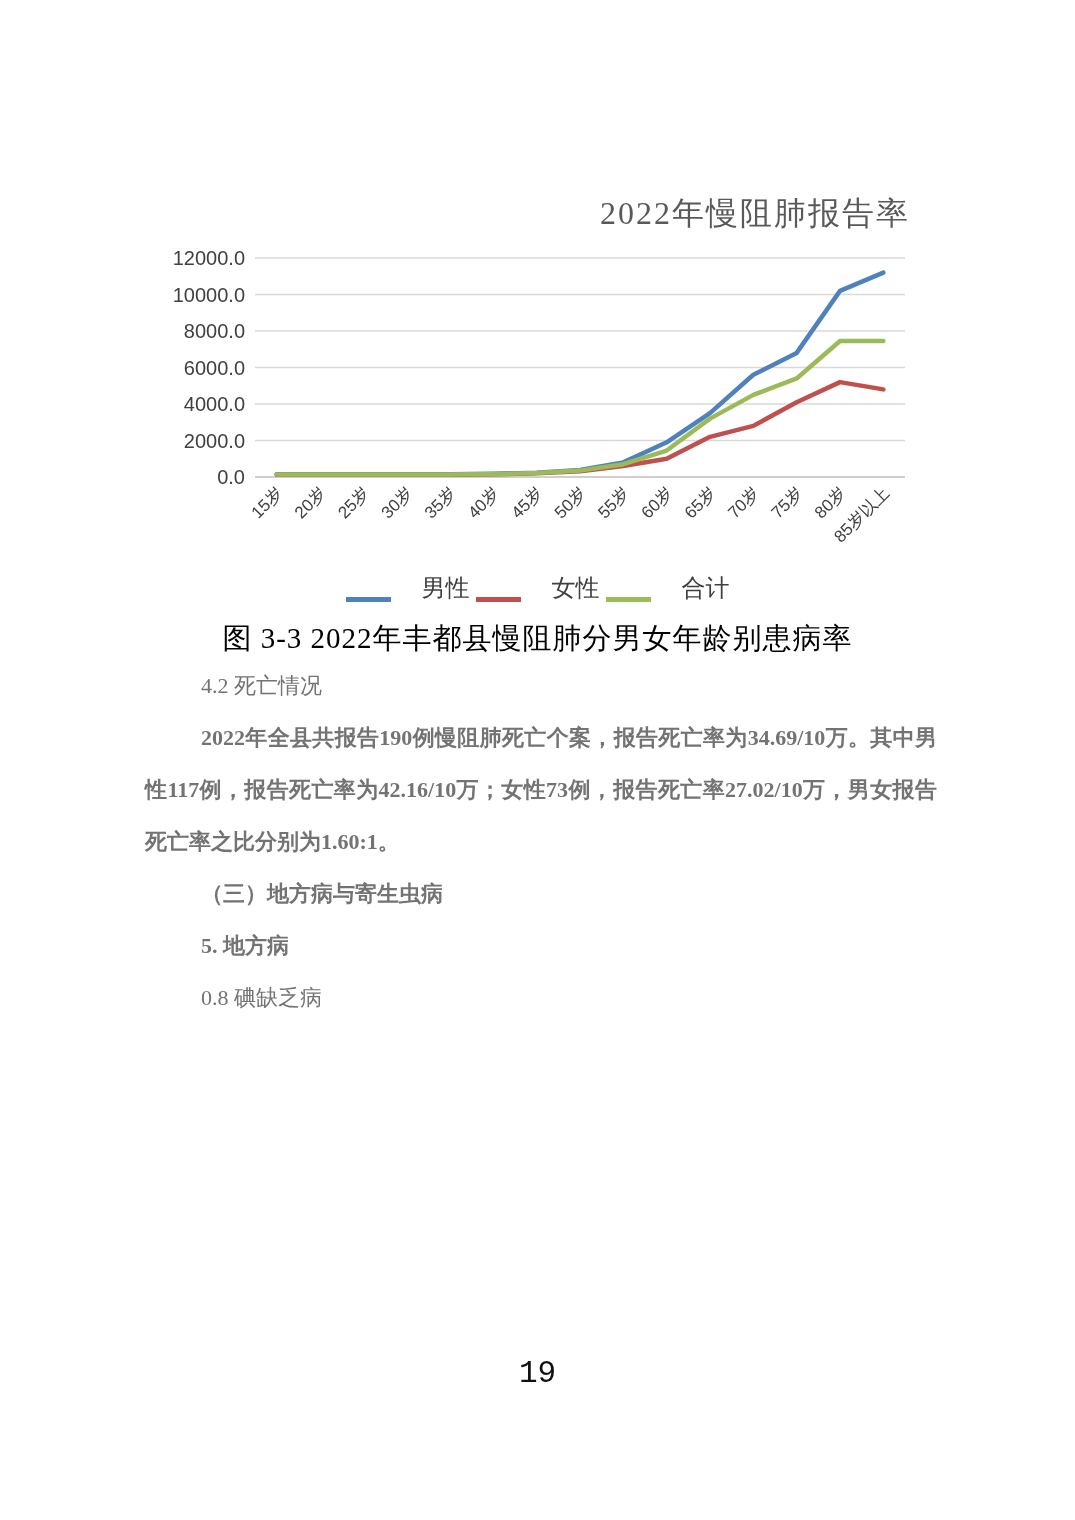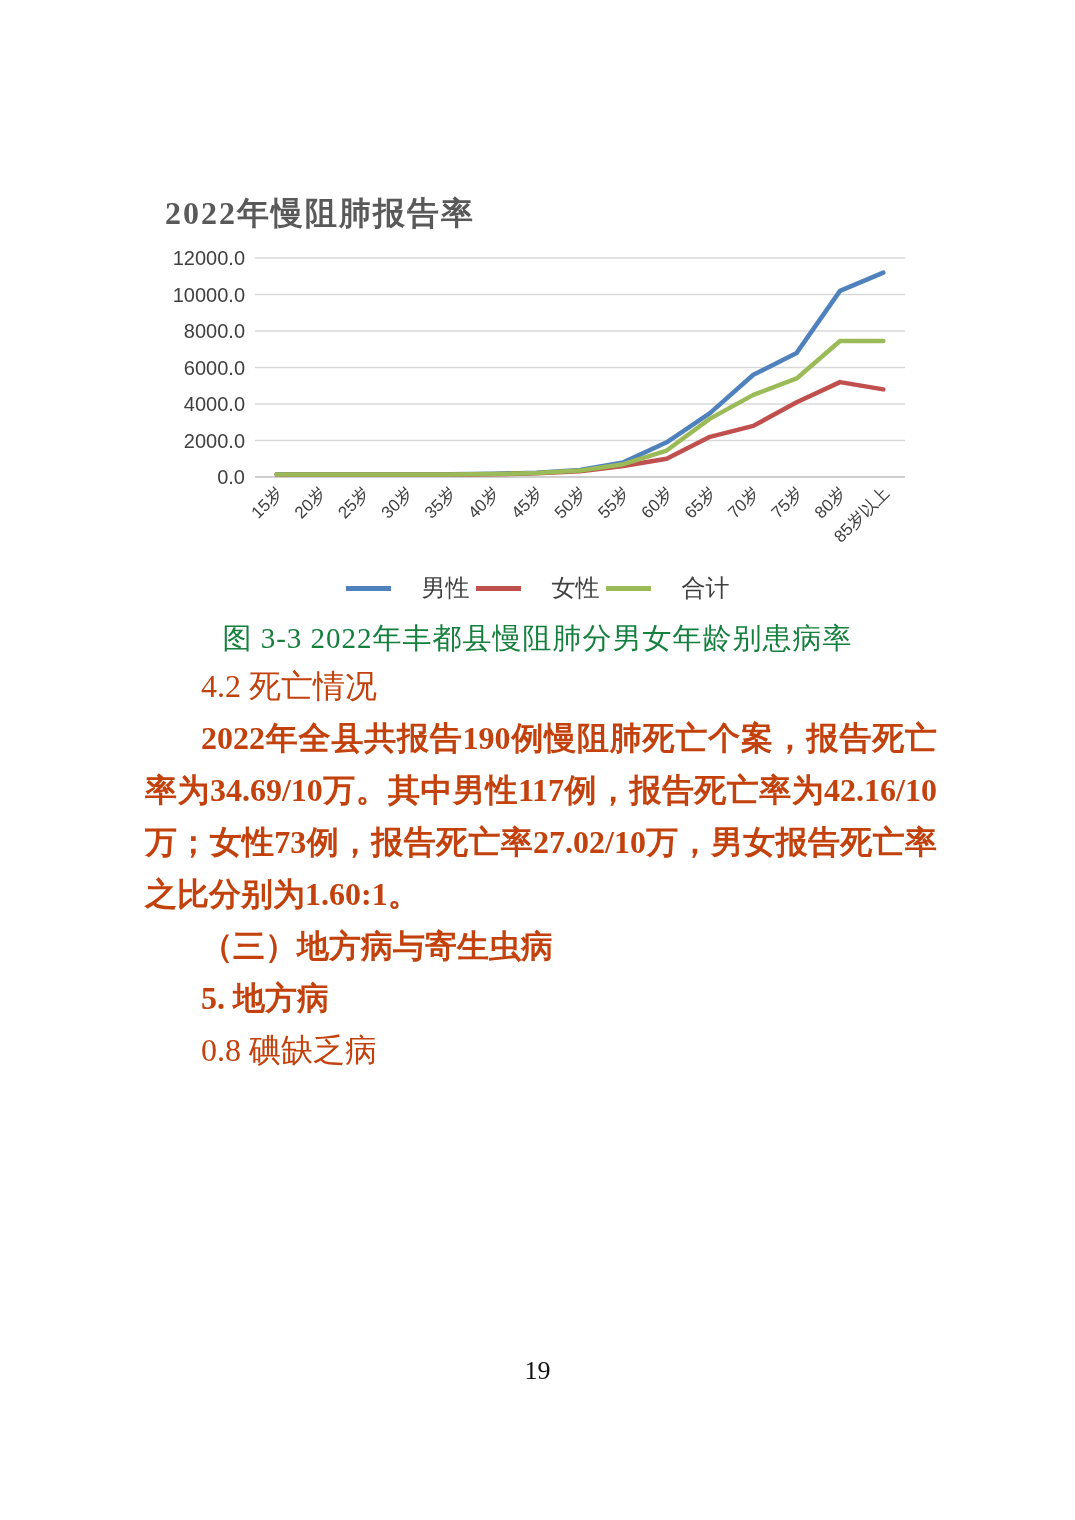--- a/index.html
+++ b/index.html
@@ -3,43 +3,43 @@
 <meta charset="utf-8">
 <style>
   html,body{margin:0;padding:0;background:#ffffff;}
   .page{
     width:1075px;height:1520px;position:relative;background:#ffffff;
     font-family:"Liberation Serif","DejaVu Serif",serif;color:#1a1a1a;overflow:hidden;
   }
   
   .chart-block{width:745px;margin:0 auto;padding-top:194px;}
   .chart-title{
-    text-align:left;font-size:32px;color:#595959;letter-spacing:2px;
-    margin:0 0 12px 0;line-height:38px;font-weight:bold;
+    text-align:right;font-size:32px;color:#595959;letter-spacing:2px;
+    margin:0 0 12px 0;line-height:38px;
   }
   .chart-svg{display:block;}
   .legend-row{display:flex;justify-content:center;align-items:center;gap:6px;margin-top:0;}
-  .legend-item{display:flex;align-items:center;gap:27px;}
+  .legend-item{display:flex;align-items:flex-end;gap:27px;}
   .legend-swatch{width:45px;height:5px;margin-right:4px;background:#888;}
   .legend-label{font-size:24px;color:#3f3f3f;line-height:28px;}
   
   .fig-caption{
     text-align:center;font-size:29px;margin-top:14px;line-height:44px;
-    letter-spacing:1px;color:#15803d;
+    letter-spacing:1px;color:#000000;
   }
   .content{
-    margin:0 138px 0 145px;font-size:32px;line-height:52px;
-    text-align:justify;color:#c2410c;
+    margin:0 138px 0 145px;font-size:22px;line-height:52px;
+    text-align:justify;color:#737373;
   }
   .tline{text-indent:56px;}
   .para{text-indent:56px;margin:0;font-weight:bold;}
   .bold{font-weight:bold;}
   .page-number{
     position:absolute;top:1356px;left:0;width:100%;text-align:center;
-    font-size:26px;color:#111;
+    font-size:31px;color:#111;font-family:Liberation Mono, monospace;
   }
 </style>
 </head>
 <body>
 
 <div class="page">
 
   <div class="chart-block">
     <div class="chart-title">2022年慢阻肺报告率</div>
     <svg class="chart-svg" width="745" height="330" viewBox="0 0 745 330" font-family="Liberation Sans, DejaVu Sans, sans-serif">

